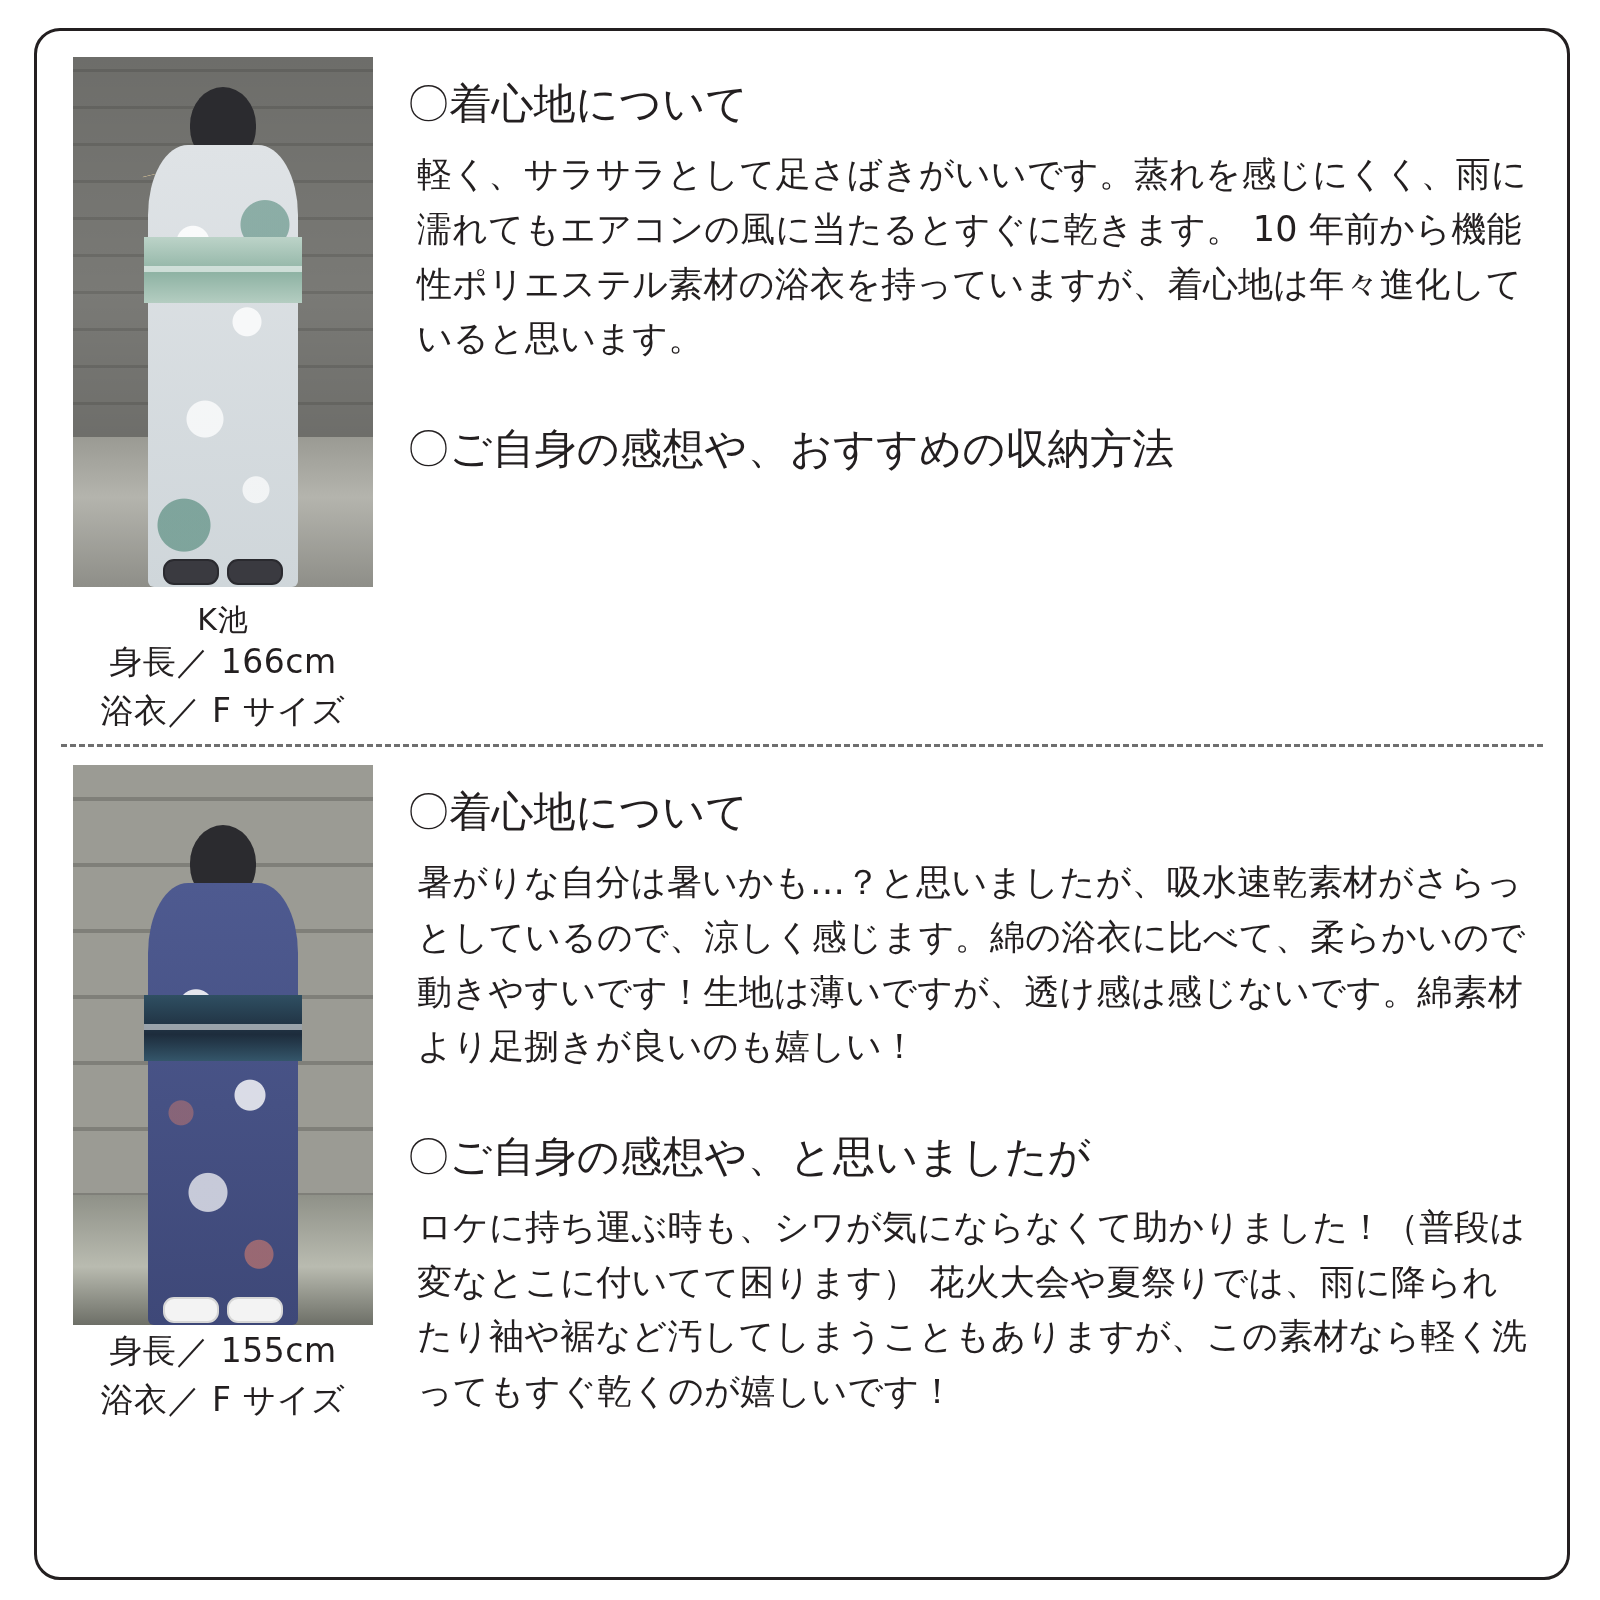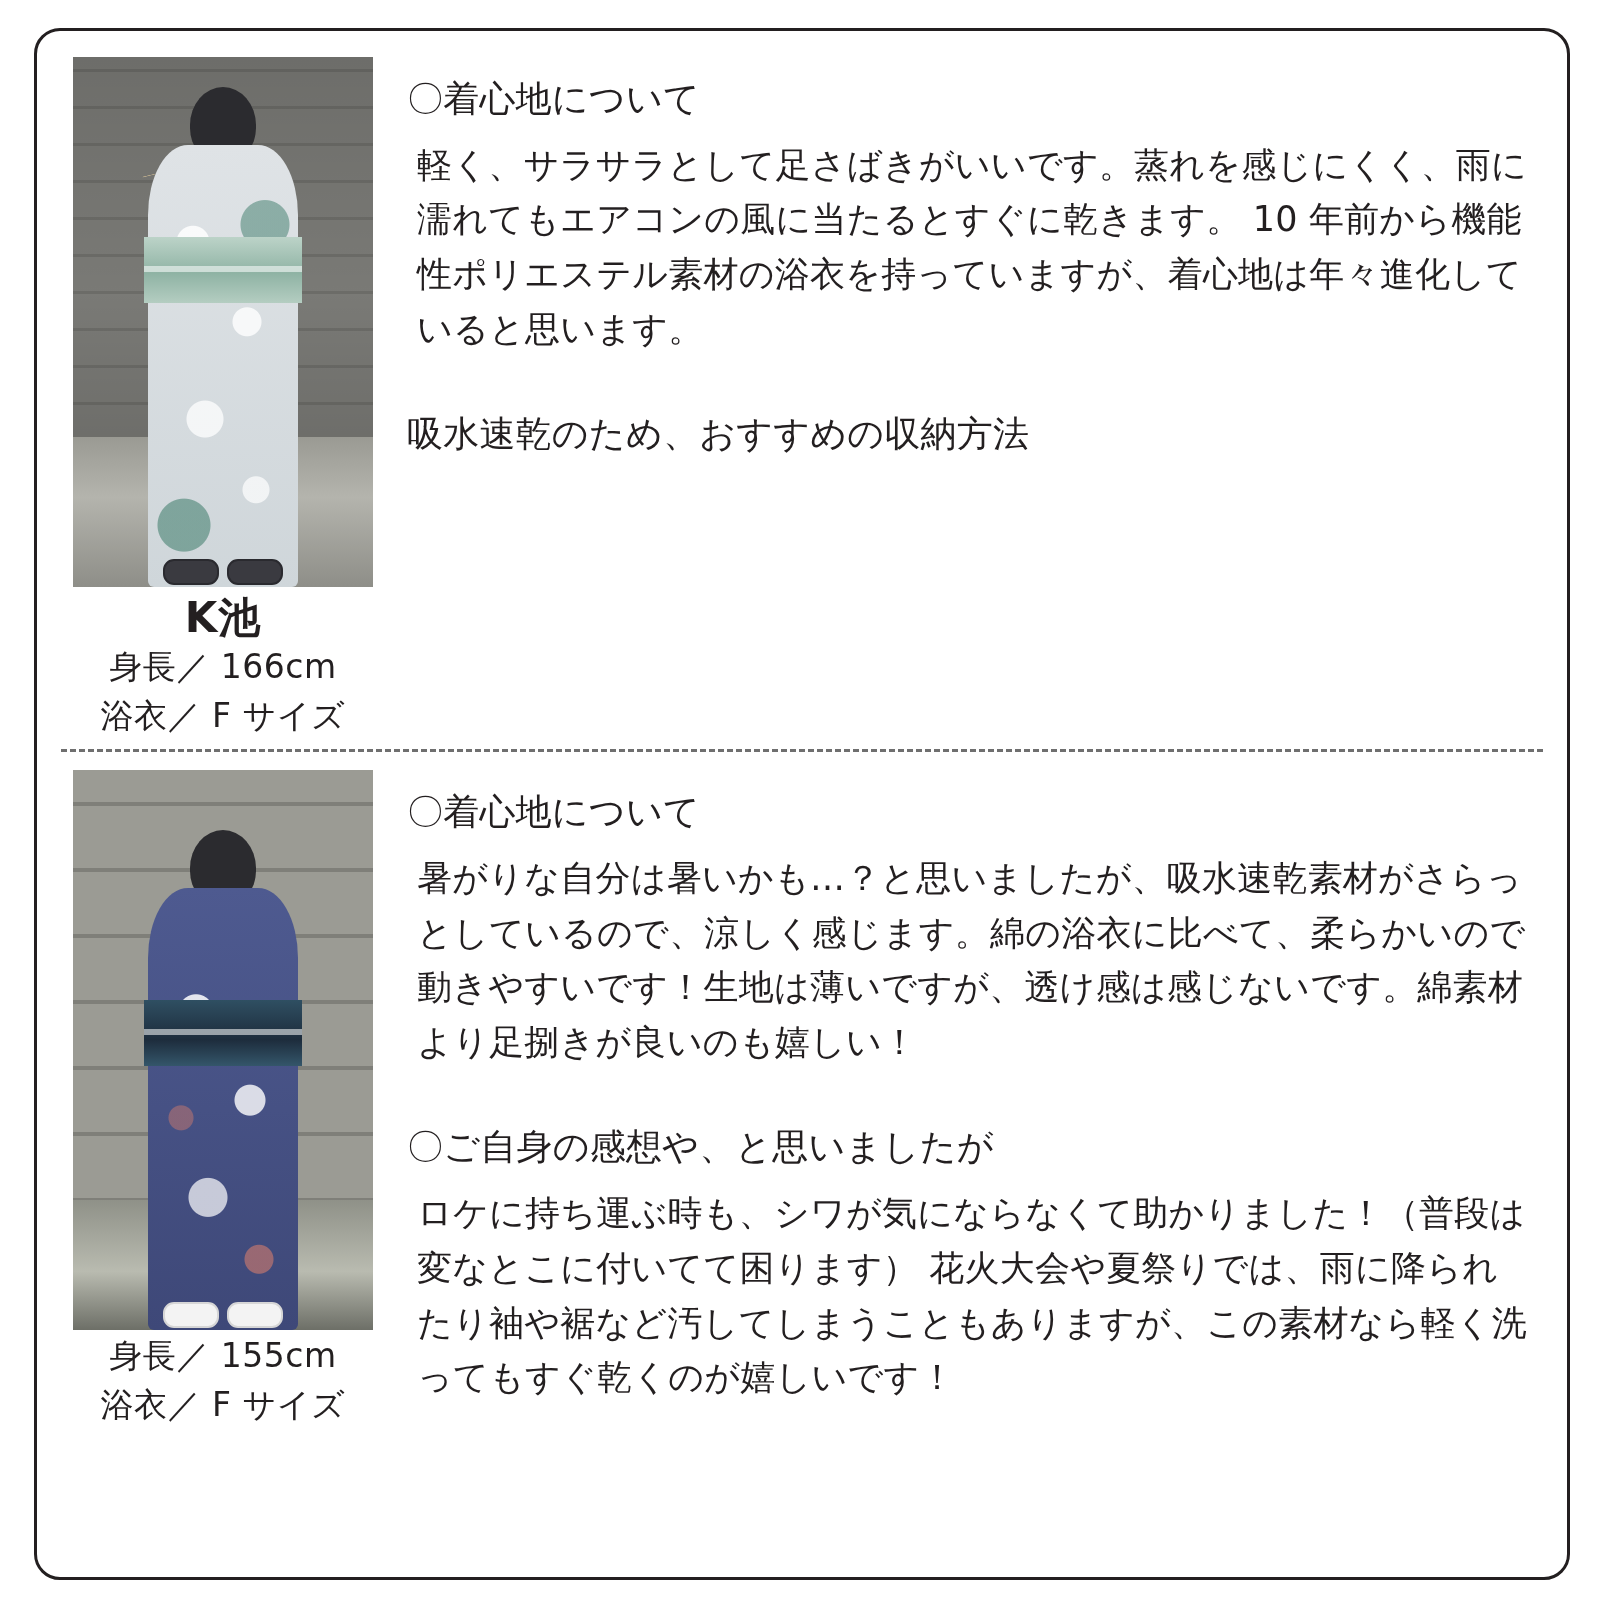--- a/index.html
+++ b/index.html
@@ -178,40 +178,40 @@
   .fan {
     position: absolute;
     top: 18px; left: 6px;
     width: 92px; height: 62px;
     background: conic-gradient(from 200deg at 50% 100%, #e7cf9f 0deg, #d9bb83 40deg, #e7cf9f 70deg, transparent 71deg);
     border-radius: 50% 50% 0 0 / 100% 100% 0 0;
     transform: rotate(-14deg);
   }
 
   .person-name {
-    font-weight: 700;
-    font-size: 42px;
+    font-weight: 400;
+    font-size: 30px;
     letter-spacing: 1px;
-    margin-top: 8px;
+    margin-top: 16px;
     line-height: 1.1;
   }
   .person-line {
     font-size: 33px;
     margin-top: 4px;
     letter-spacing: 0.5px;
   }
 
   
   .body-text {
     flex: 1 1 auto;
     padding-left: 24px;
     padding-top: 14px;
   }
   .heading {
-    font-size: 36px;
+    font-size: 42px;
     line-height: 1.58;
     letter-spacing: 0.2px;
     margin: 0 0 2px 0;
   }
   .para {
     font-size: 35px;
     line-height: 1.56;
     letter-spacing: 0.2px;
     margin: 10px;
   }
@@ -244,21 +244,21 @@
         <div class="person-name">K池</div>
         <div class="person-line">身長／ 166cm</div>
         <div class="person-line">浴衣／ F サイズ</div>
       </div>
 
       <div class="body-text">
         <p class="heading">〇着心地について</p>
         <p class="para">軽く、サラサラとして足さばきがいいです。蒸れを感じにくく、雨に濡れてもエアコンの風に当たるとすぐに乾きます。
 10 年前から機能性ポリエステル素材の浴衣を持っていますが、着心地は年々進化していると思います。</p>
         <div class="gap"></div>
-        <p class="heading">吸水速乾のため、おすすめの収納方法</p>
+        <p class="heading">〇ご自身の感想や、おすすめの収納方法</p>
       </div>
     </div>
 
     <hr class="divider">
 
     <div class="review second">
 
       <div class="person">
         <div class="photo second">
           <div class="photo-bg-b"></div>

